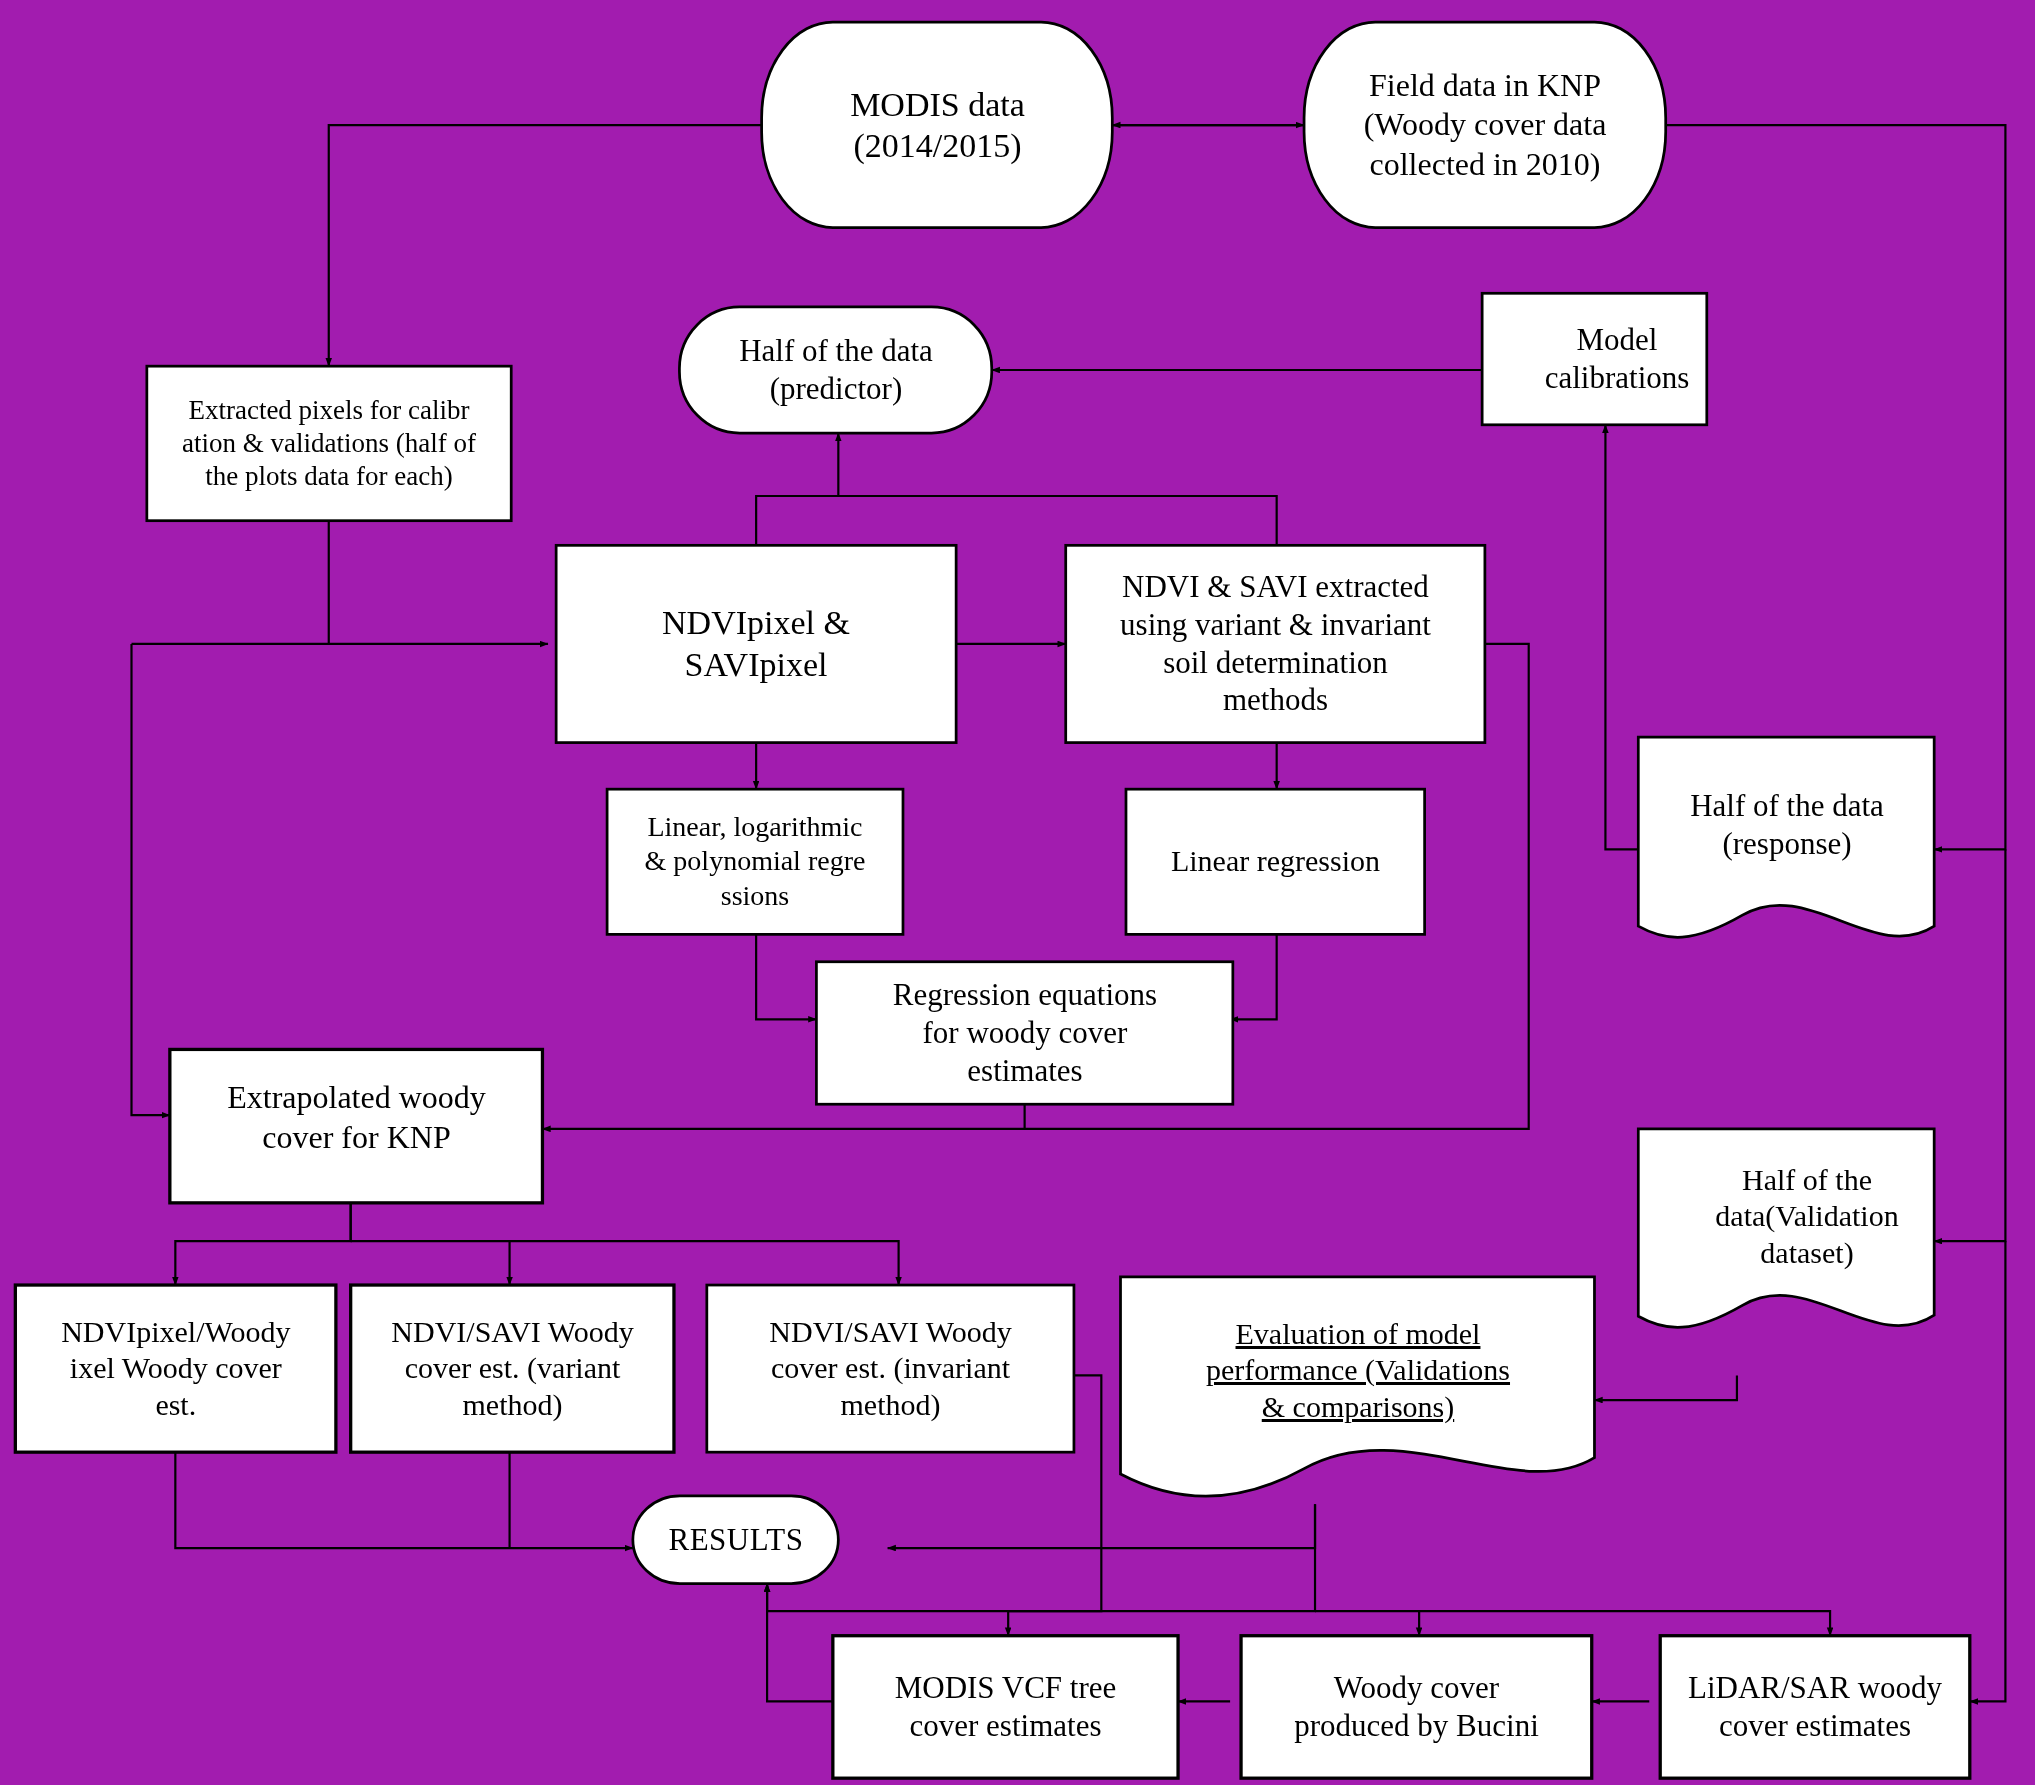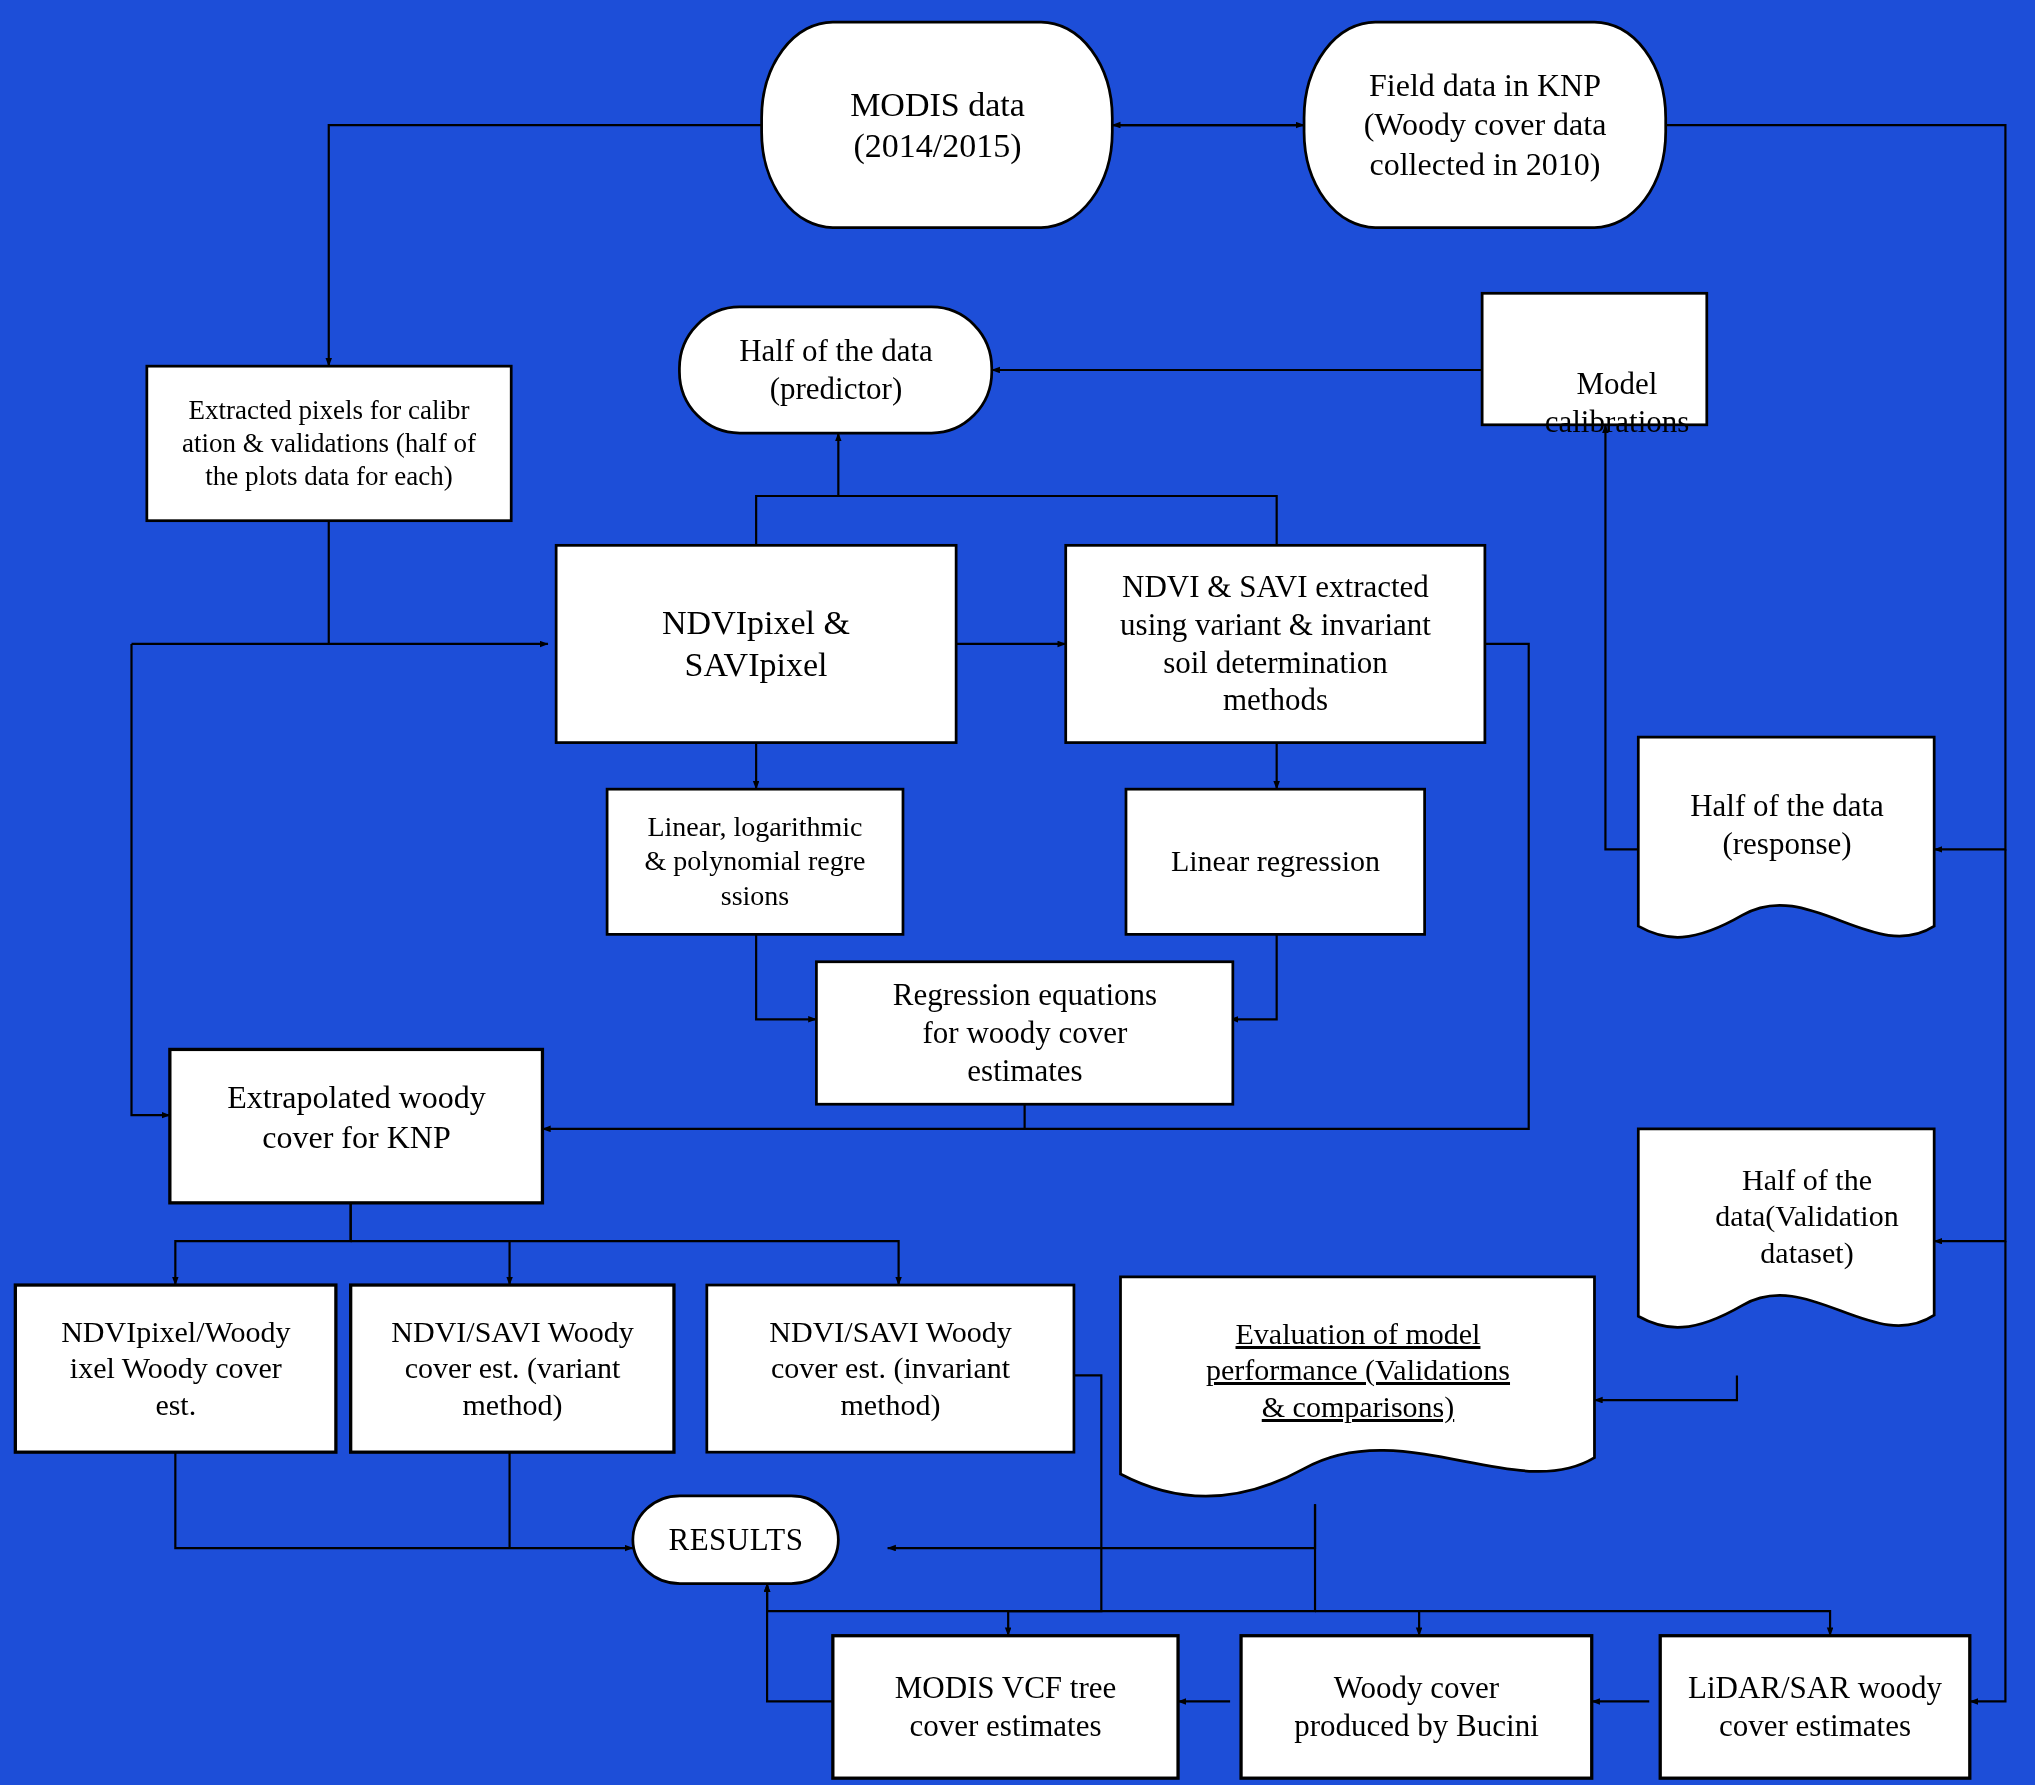--- a/index.html
+++ b/index.html
@@ -1,17 +1,17 @@
 <!DOCTYPE html>
 <html style="font-size:8.8px"><head>
 <meta charset="utf-8">
 <style>
   html,body{margin:0;padding:0;background:#ffffff;}
   body{font-family:"Liberation Serif", serif;}
-  #stage{position:relative;width:2035px;height:1786px;background:#1d4ed8;overflow:hidden;}
+  #stage{position:relative;width:2035px;height:1786px;background:#a21caf;overflow:hidden;}
   svg.flow{position:absolute;left:0;top:0;width:2035px;height:1786px;}
   .nodetext{
     position:absolute;display:flex;align-items:center;justify-content:center;
     text-align:center;font-family:"Liberation Serif", serif;color:#000;
     line-height:1.22;pointer-events:none;white-space:pre-line;
   }
   .shape{fill:#ffffff;stroke:#000000;}
 </style>
 </head>
 <body>
@@ -141,21 +141,21 @@
 (Woody cover data
 collected in 2010)</div>
 
   <div class="nodetext" style="left:147px;top:366px;width:364px;height:155px;font-size:27px;">Extracted  pixels for calibr
 ation &amp; validations (half of
 the plots data for each)</div>
 
   <div class="nodetext" style="left:680px;top:307px;width:312px;height:126px;font-size:31px;">Half of the data
 (predictor)</div>
 
-  <div class="nodetext" style="left:1482px;top:293px;width:270px;height:132px;font-size:31px;margin-top:44px;">Model
+  <div class="nodetext" style="left:1482px;top:293px;width:270px;height:132px;font-size:31px;">Model
 calibrations</div>
 
   <div class="nodetext" style="left:556px;top:545px;width:400px;height:197px;font-size:34px;">NDVIpixel &amp;
 SAVIpixel</div>
 
   <div class="nodetext" style="left:1066px;top:545px;width:419px;height:197px;font-size:31px;">NDVI &amp; SAVI extracted
 using variant &amp; invariant
 soil determination
 methods</div>
 

